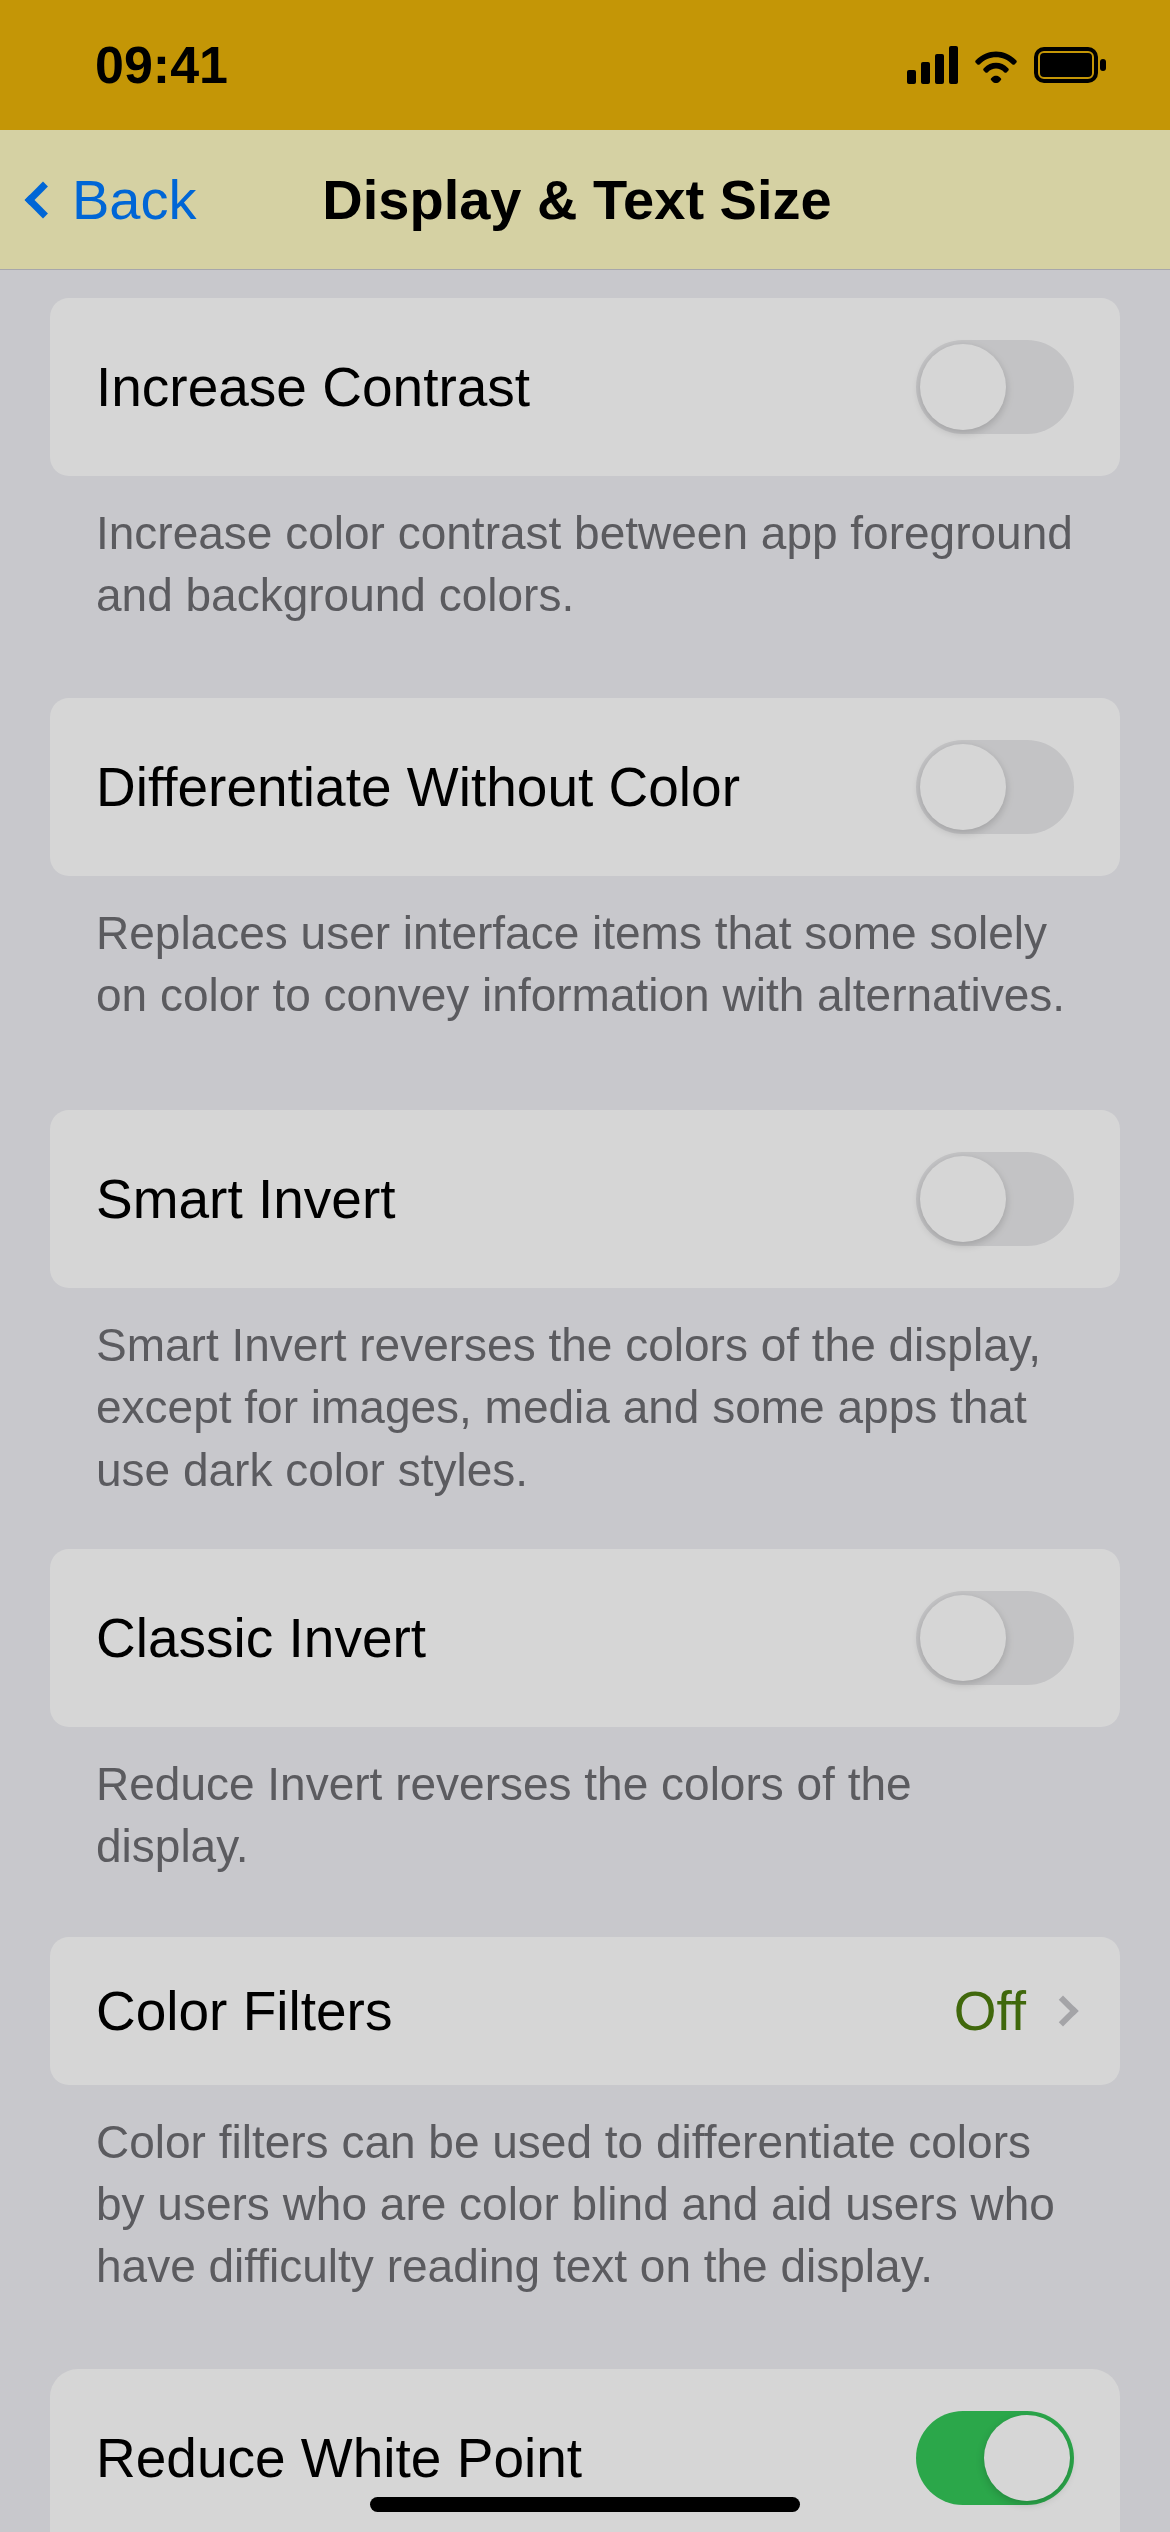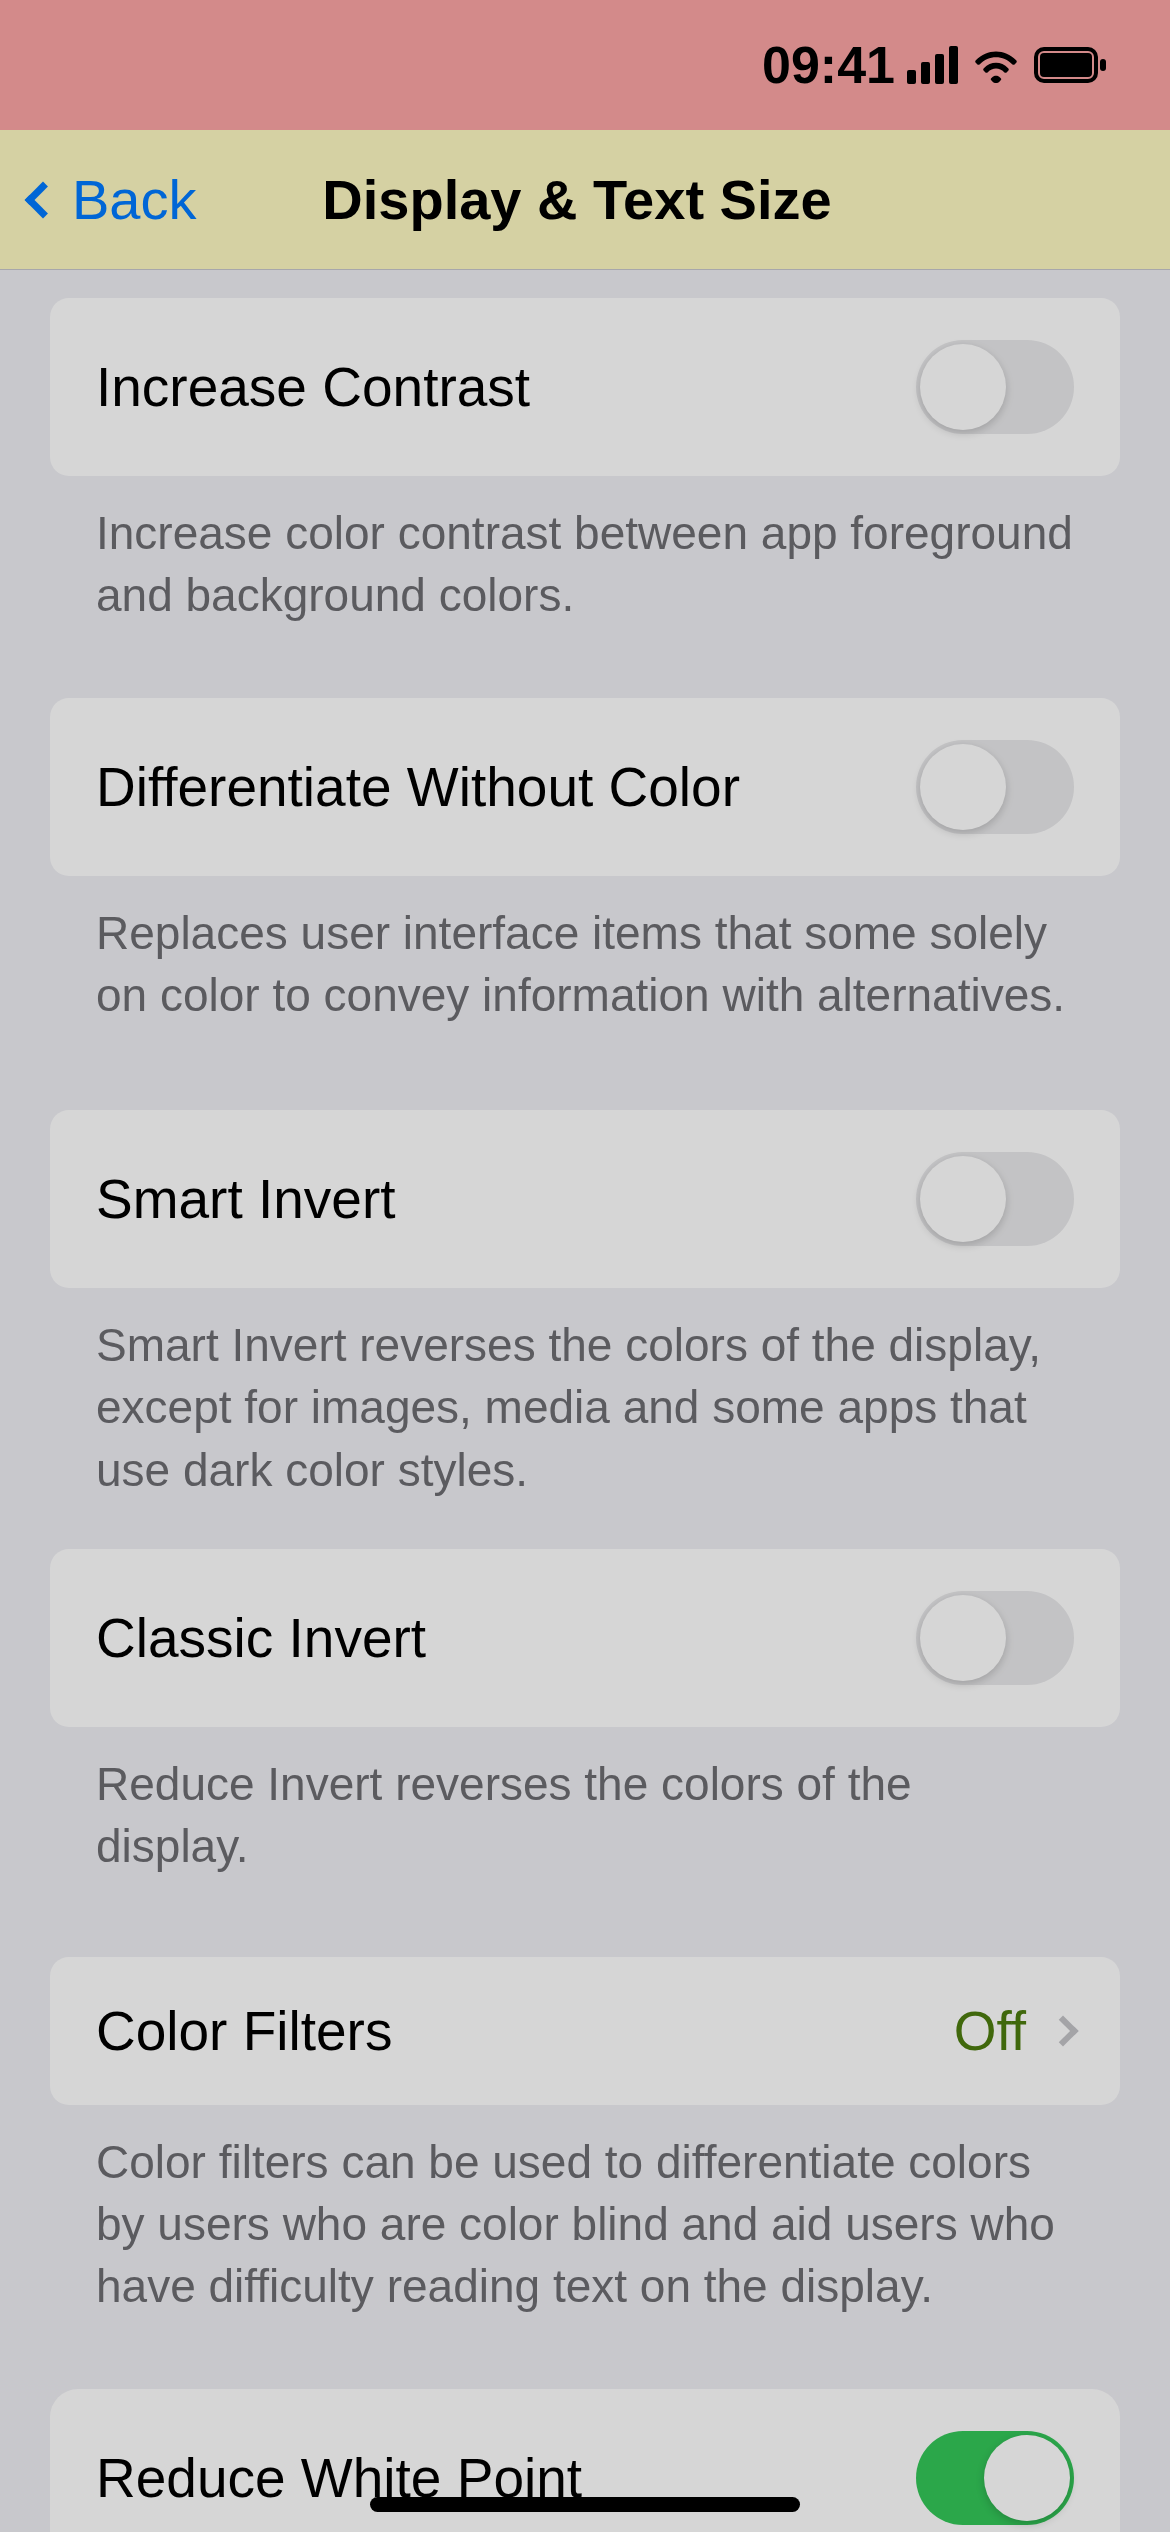--- a/index.html
+++ b/index.html
@@ -14,23 +14,23 @@
   .dim {
     position: absolute; inset: 0;
     background: rgba(0,0,0,0.16);
     pointer-events: none;
     z-index: 999;
   }
   .status-bar {
     height: 130px;
     display: flex;
     align-items: center;
-    justify-content: flex-end;
+    justify-content: space-between;
     padding: 0 60px 0 95px;
-    background: #fca5a5;
+    background: #eab308;
     gap: 12px;
   }
   .status-time {
     font-size: 52px;
     font-weight: 600;
   }
   .status-right {
     display: flex; align-items: center; gap: 14px;
   }
   .nav-bar {
@@ -219,21 +219,21 @@
   <div class="group" style="margin-top:48px">
     <div class="row">
       <div class="row-label">Classic Invert</div>
       <div class="toggle">
           <div class="knob"></div>
         </div>
     </div>
     <div class="footer-text">Reduce Invert reverses the colors of the display.</div>
   </div>
 
-  <div class="group" style="margin-top:80px">
+  <div class="group" style="margin-top:60px">
     <div class="row">
       <div class="row-label">Color Filters</div>
       <div class="disclosure-right">
         <span class="value-text">Off</span>
         <span class="chevron-right"></span>
       </div>
     </div>
     <div class="footer-text">Color filters can be used to differentiate colors by users who are color blind and aid users who have difficulty reading text on the display.</div>
   </div>
 

